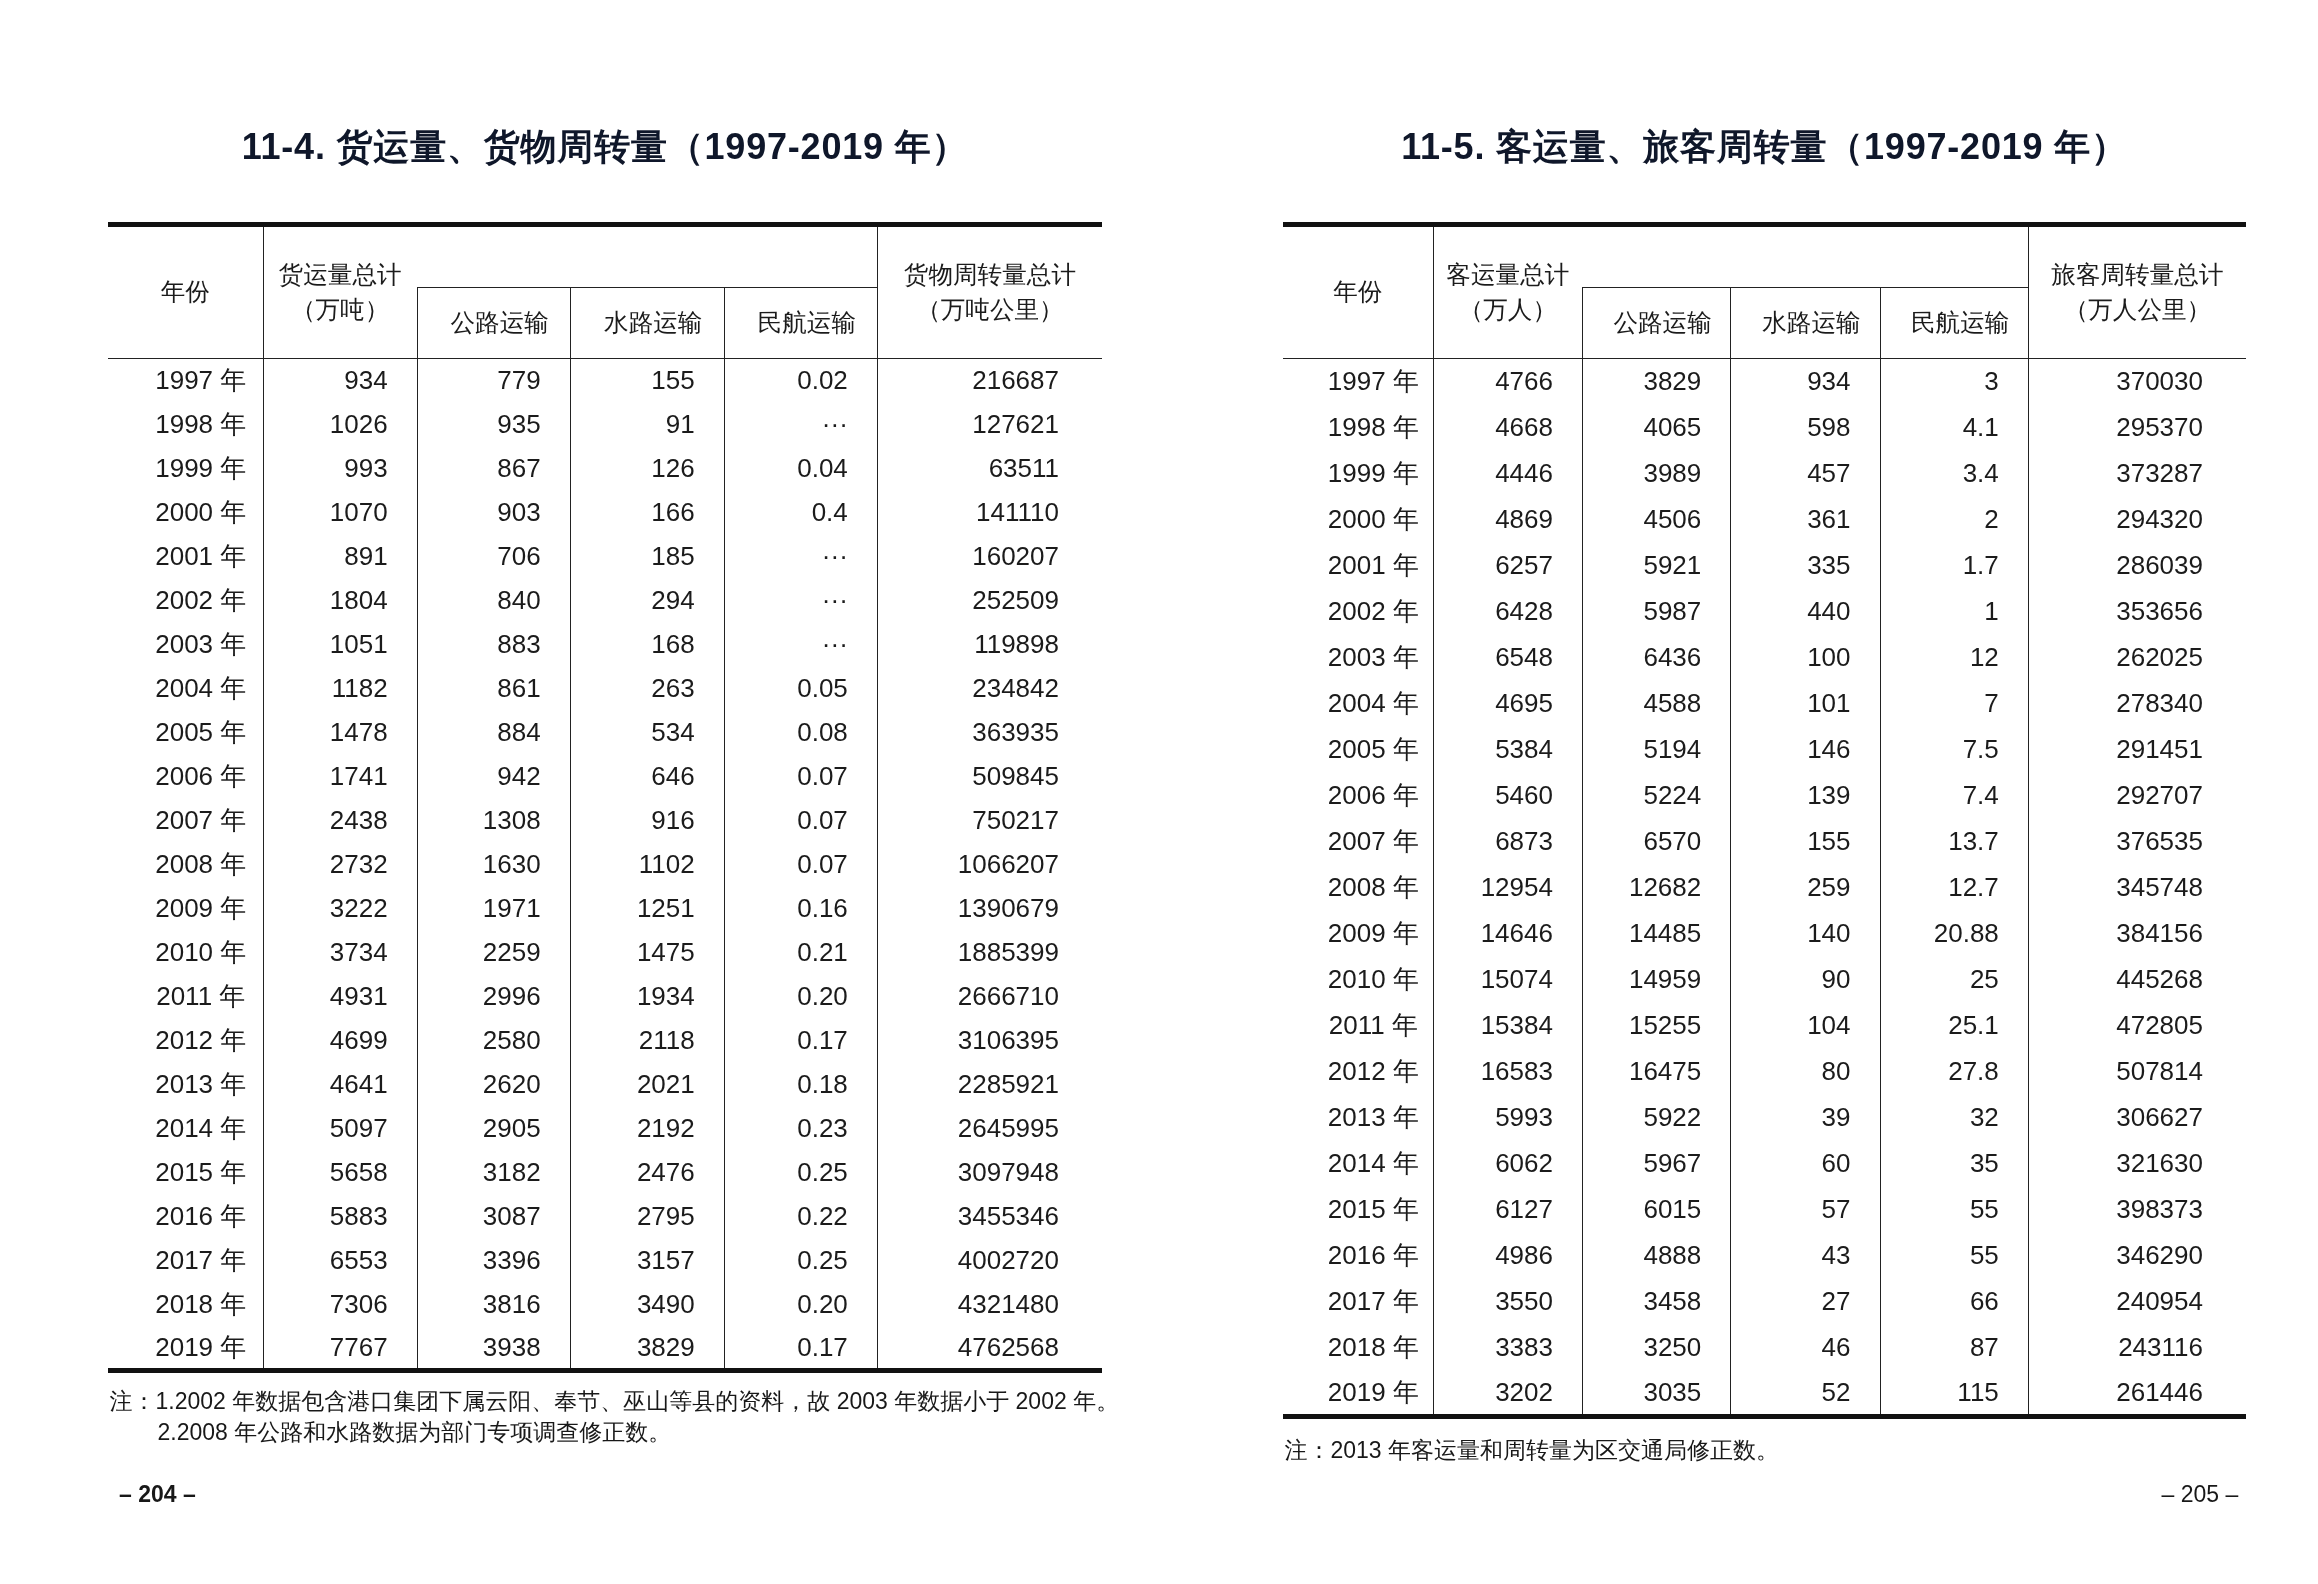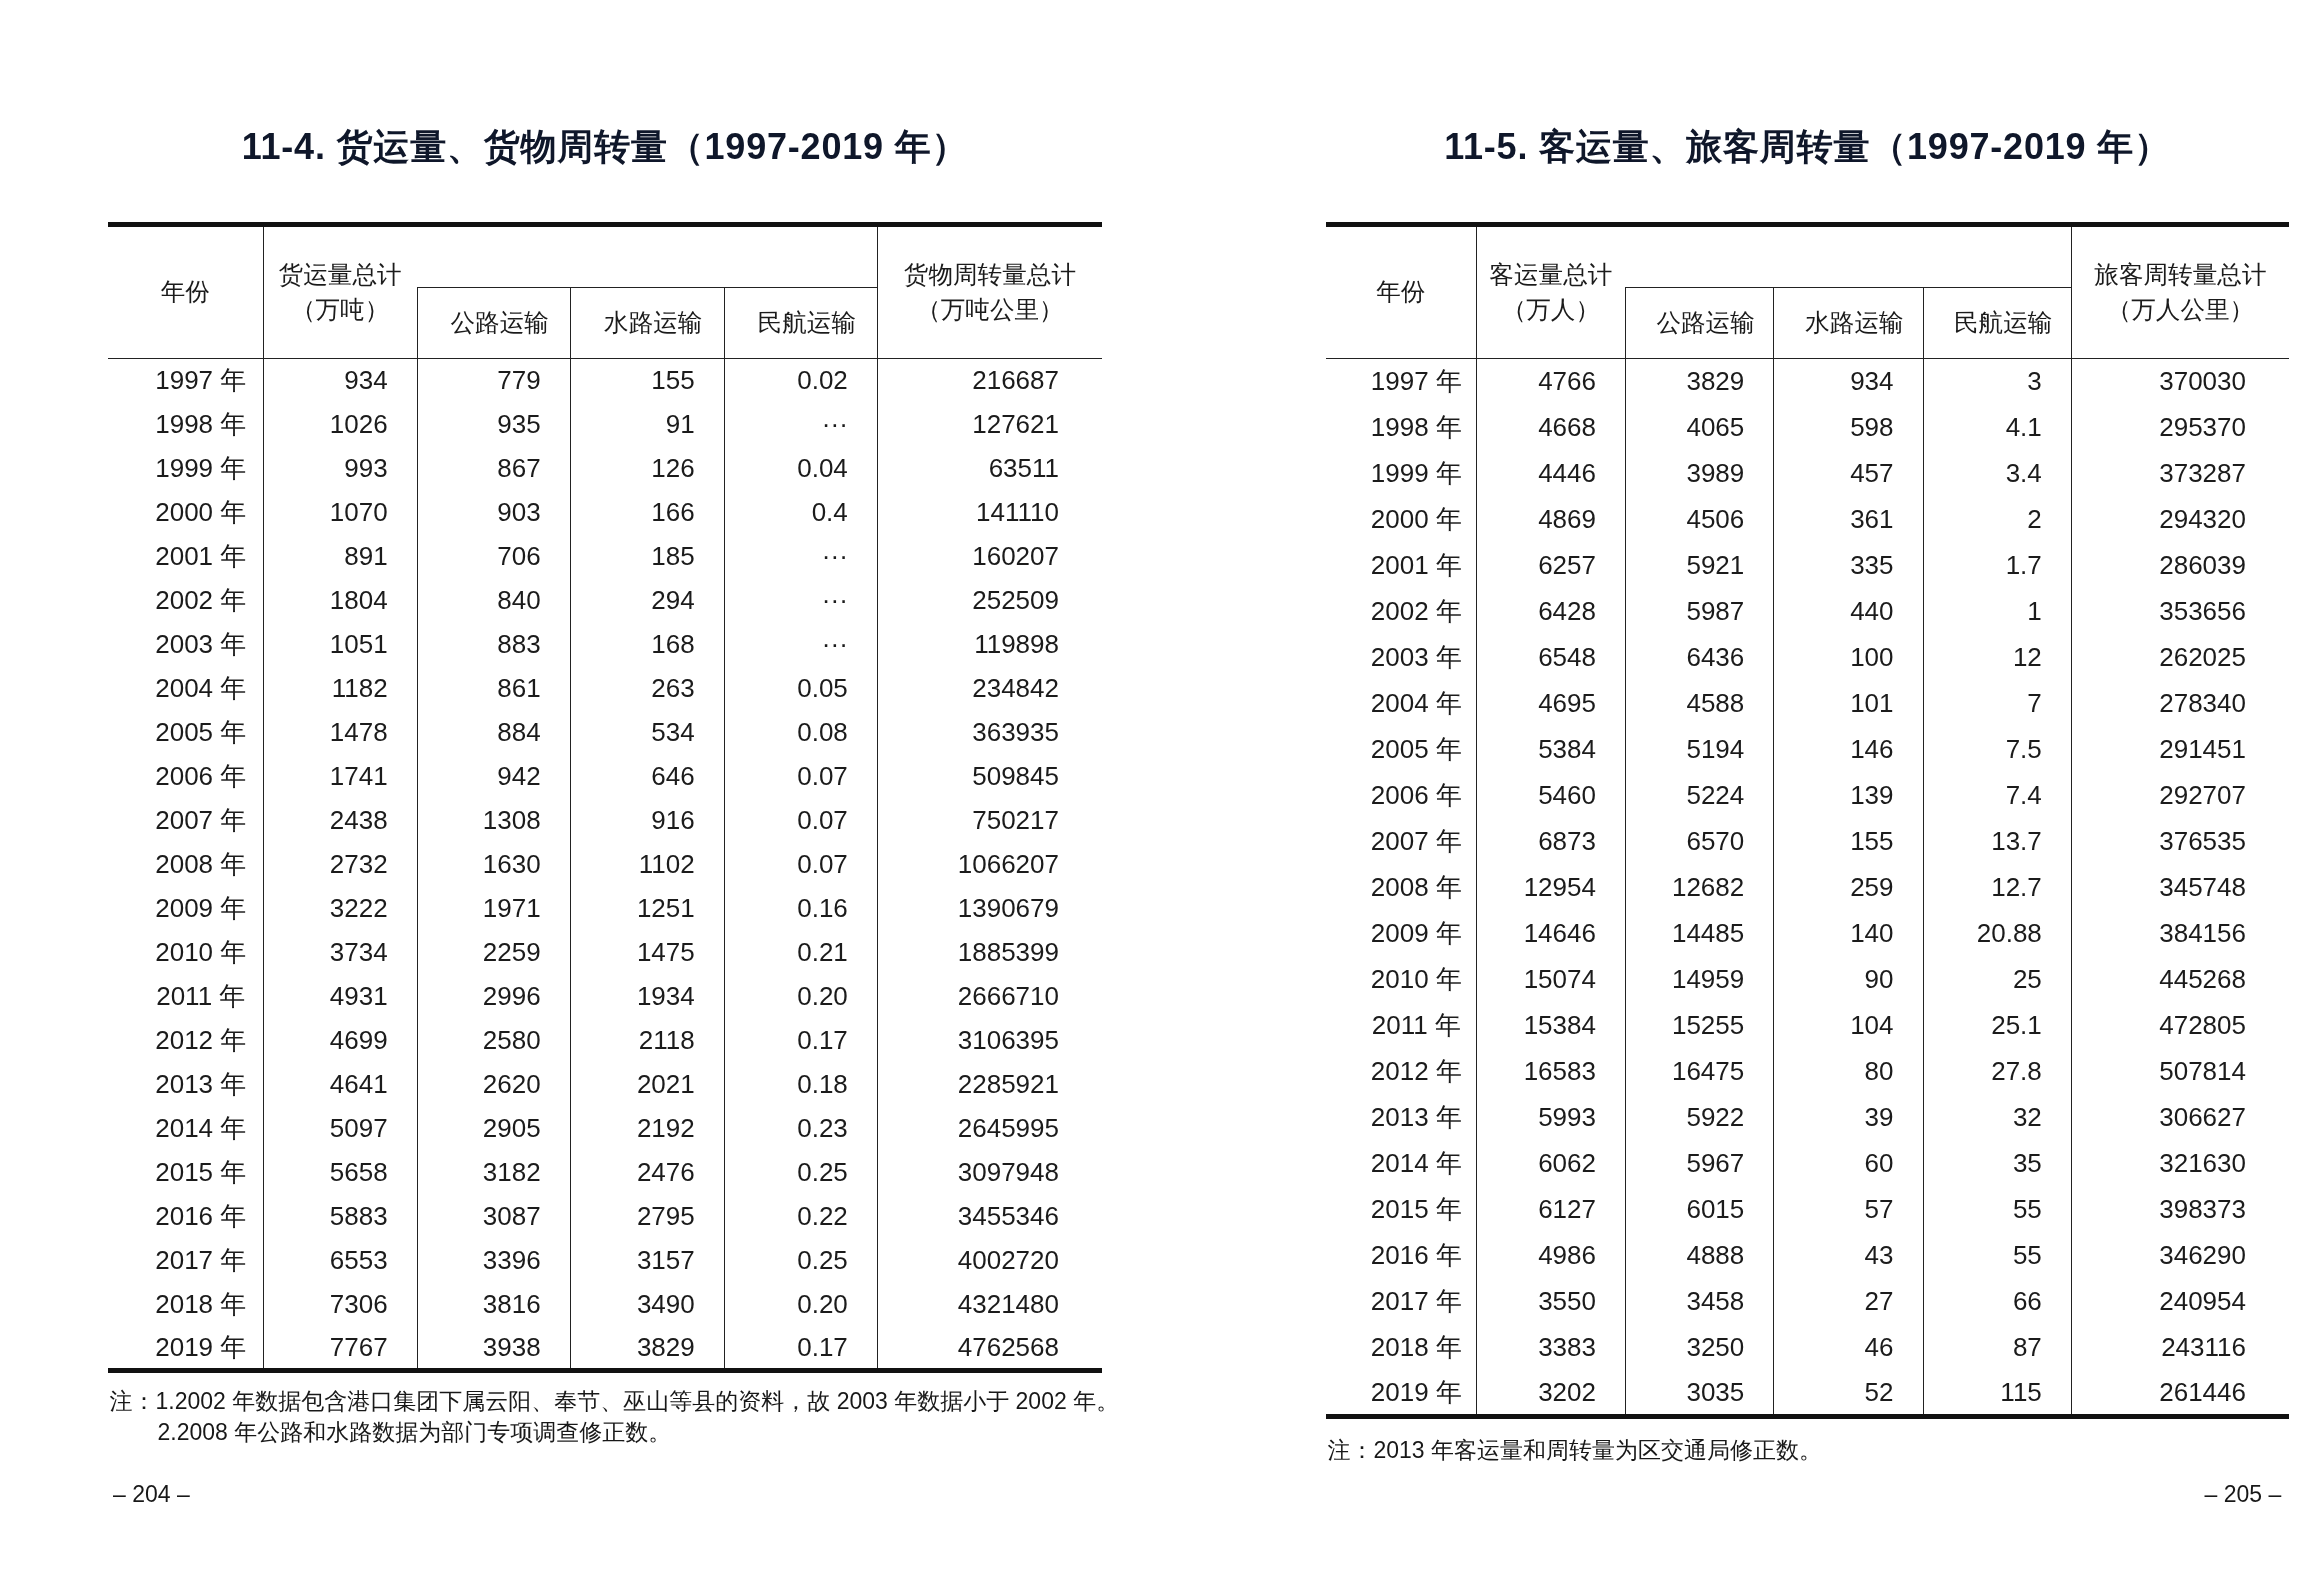--- a/index.html
+++ b/index.html
@@ -4,21 +4,21 @@
 <style>
   * { margin:0; padding:0; box-sizing:border-box; }
   html,body { background:#ffffff; }
   body {
     width:2319px; height:1584px; position:relative; overflow:hidden;
     font-family:"Liberation Sans","DejaVu Sans",sans-serif;
     color:#1b1b1b;
   }
   .page { position:absolute; top:0; height:1584px; }
   #page-0 { left:108px;  width:994px; }
-  #page-1 { left:1283px; width:963px;margin-left:43px; }
+  #page-1 { left:1283px; width:963px; }
 
   .title {
     position:absolute; top:123px; left:0; width:100%;
     text-align:center; font-size:36px; font-weight:bold; letter-spacing:0.8px;
     color:#0f172a; white-space:nowrap;
   }
 
   .stat-table {
     position:absolute; top:222px; left:0; width:100%;
     border-collapse:collapse; table-layout:fixed;
@@ -47,21 +47,21 @@
   .col-turnover { padding-right:43px; }
 
   .notes { position:absolute; left:1.5px; font-size:23px; line-height:31px; color:#181818; }
   #page-0 .notes { top:1386px; }
   #page-1 .notes { top:1435px; }
   .note-line { display:flex; white-space:nowrap; }
   .note-label { flex:0 0 auto; }
   .note-line.indent { padding-left:48px; }
 
   .pageno { position:absolute; top:1481px; font-size:23px; color:#181818; }
-  #page-0 .pageno { left:5px; }
+  #page-0 .pageno { left:11px;font-weight:bold; }
   #page-1 .pageno { right:7.7px; text-align:right; }
 </style>
 </head>
 <body>
 
 <div class="spread">
 
   <section class="page" id="page-0">
     <h1 class="title">11-4. 货运量、货物周转量（1997-2019 年）</h1>
 

